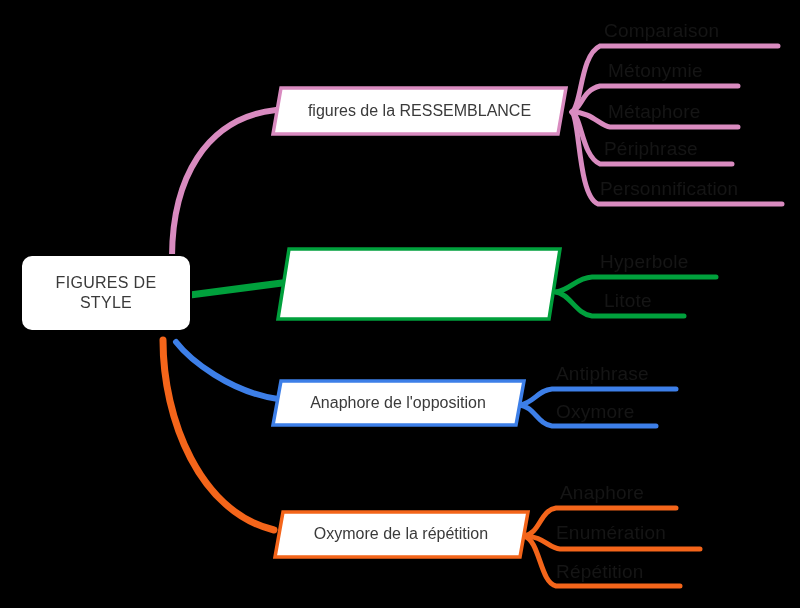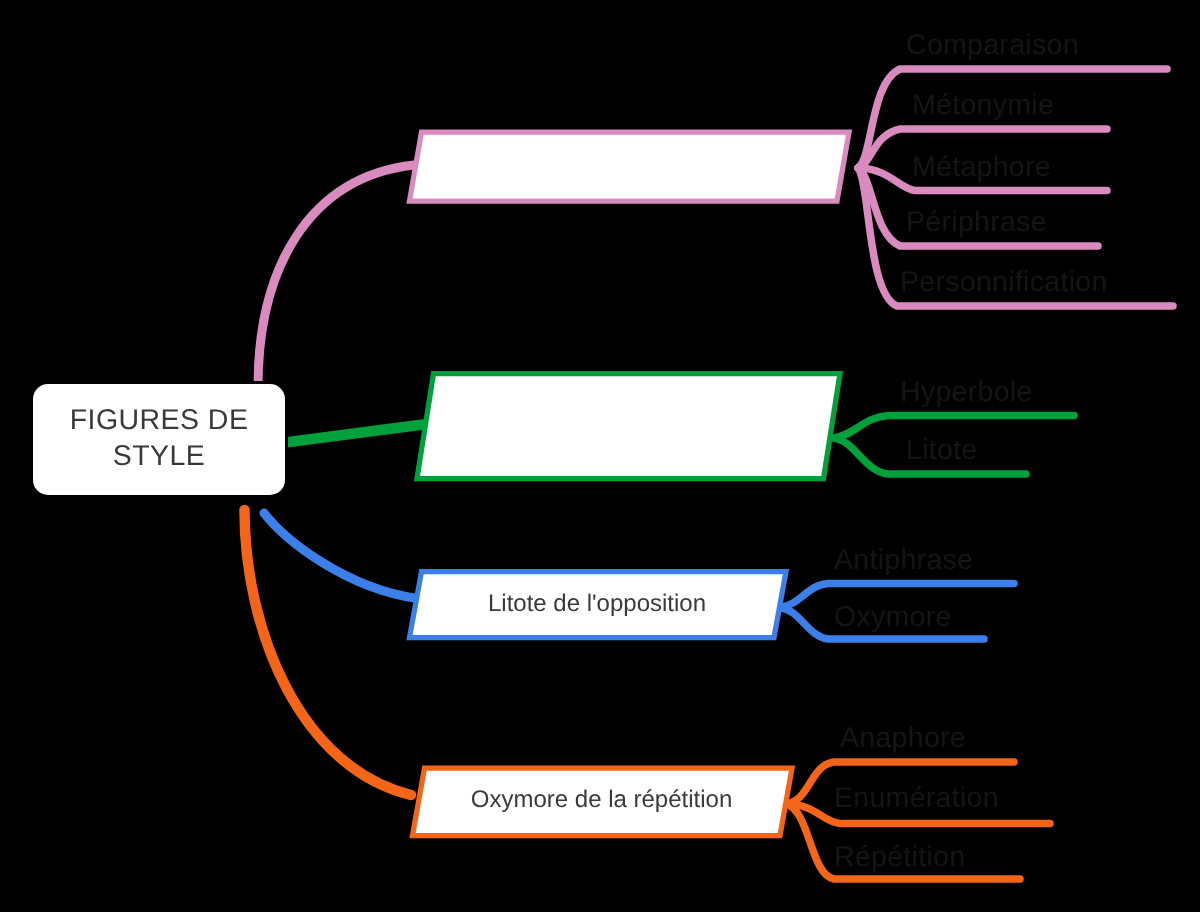--- a/index.html
+++ b/index.html
@@ -31,21 +31,21 @@
     align-items: center;
     justify-content: center;
     text-align: center;
     color: #3a3a3a;
     line-height: 1.28;
     white-space: pre-line;
   }
   .root-node {
     border: 2px solid #000000;
     border-radius: 12px;
-    font-size: 19px;
+    font-size: 16px;
     letter-spacing: .3px;
   }
   
   .leaf-label {
     position: absolute;
     color: #151515;
     font-size: 19px;
     white-space: nowrap;
     letter-spacing: .2px;
   }
@@ -88,24 +88,27 @@
     <path d="M 524,536 C 540,540 540,583 556,586 L 680,586" fill="none" stroke="#f4651a" stroke-width="5" stroke-linecap="round"></path>
 
     <path d="M 283,512 L 528,512 L 520,557 L 275,557 Z" fill="#ffffff" stroke="#f4651a" stroke-width="3.5" stroke-linejoin="miter"></path>
   </svg>
 
   <div class="node root-node" style="left:20px; top:254px; width:172px; height:78px;">
     <span>FIGURES DE
 STYLE</span>
   </div>
 
+  <div class="node" style="left:277px; top:88px; width:285px; height:46px; background:transparent;">
+    <span>figures de la RESSEMBLANCE</span>
+  </div>
 
 
   <div class="node" style="left:275px; top:381px; width:246px; height:44px; background:transparent;">
-    <span>Litote de l'opposition</span>
+    <span>Anaphore de l'opposition</span>
   </div>
 
   <div class="node" style="left:277px; top:512px; width:248px; height:45px; background:transparent;">
     <span>Oxymore de la répétition</span>
   </div>
 
   <div class="leaf-label" style="left:604px; top:20px;">
     <span>Comparaison</span>
   </div>
   <div class="leaf-label" style="left:608px; top:60px;">

